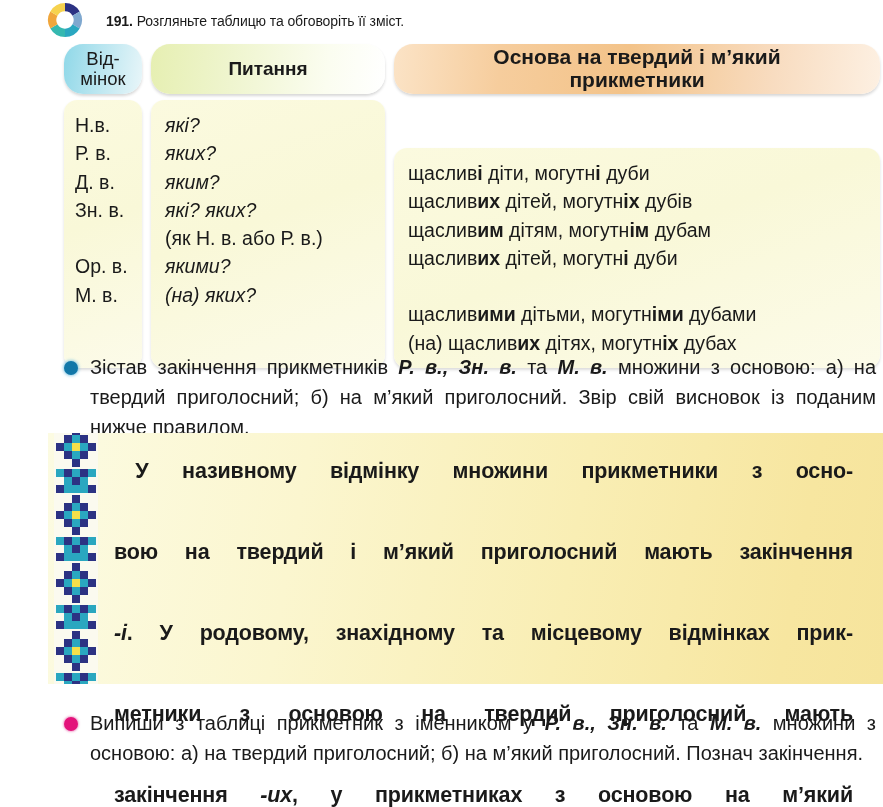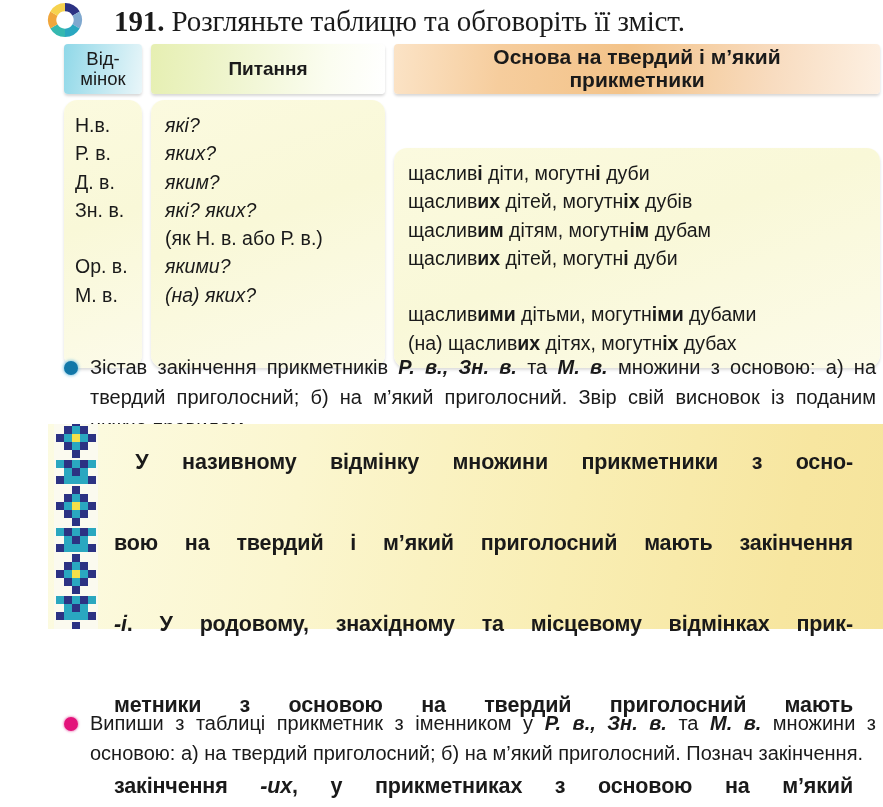--- a/index.html
+++ b/index.html
@@ -26,44 +26,43 @@
   }
   .ring-icon {
     width: 42px;
     height: 42px;
     flex: 0 0 42px;
     position: relative;
     margin-top: -2px;
   }
   .ring-icon svg { display: block; }
   .task-text {
-    font-size: 29px;
-    margin-left: 28px;
+    font-size: 14px;
+    margin-left: 20px;
     letter-spacing: -0.1px;
     white-space: nowrap;
-    font-family: Liberation Serif, serif;
   }
   .task-num {
     font-weight: bold;
   }
 
   
   .table {
     position: absolute;
     left: 64px;
     top: 44px;
     width: 816px;
   }
   .thead {
     display: flex;
     gap: 9px;
     height: 50px;
   }
   .th {
-    border-radius: 4px;
+    border-radius: 19px;
     display: flex;
     align-items: center;
     justify-content: center;
     text-align: center;
     font-weight: bold;
     font-size: 19px;
     line-height: 1.08;
     box-shadow: 0 2px 3px rgba(0,0,0,0.16);
     box-sizing: border-box;
   }
@@ -151,23 +150,23 @@
   }
   .bi { font-style: italic; font-weight: bold; }
 
   #bullet-1 { top: 352px; }
   #bullet-2 { top: 708px; }
 
   
   .rule-box {
     position: absolute;
     left: 48px;
-    top: 424px;
+    top: 433px;
     width: 835px;
-    height: 205px;
+    height: 251px;
     background: linear-gradient(100deg, #fcfbe2 0%, #fbf6cf 30%, #f9eeb4 62%, #f7e6a0 88%, #f6e49c 100%);
     box-sizing: border-box;
     display: flex;
   }
   .embroidery {
     flex: 0 0 44px;
     margin-left: 6px;
     position: relative;
     overflow: hidden;
   }

